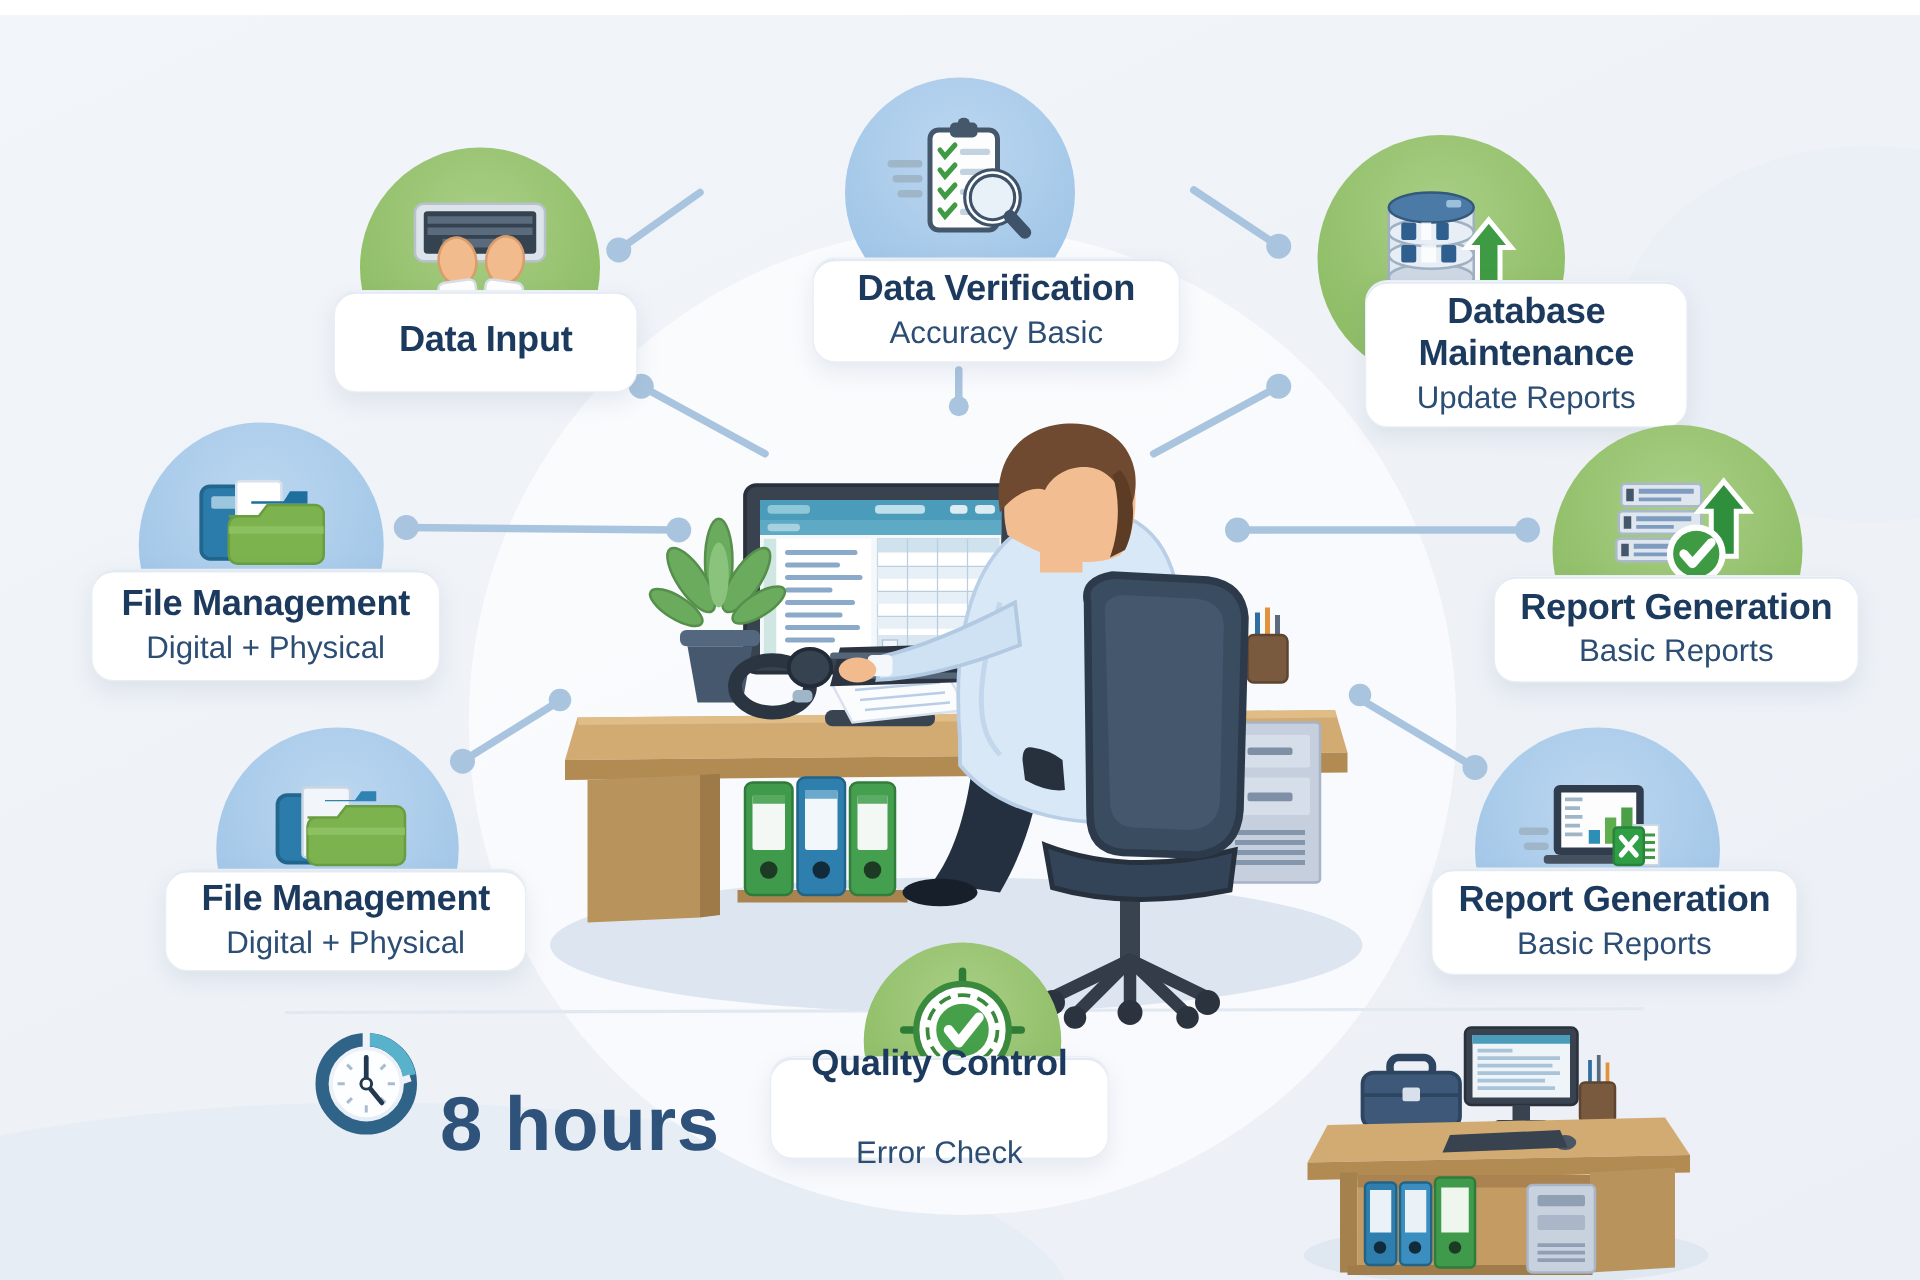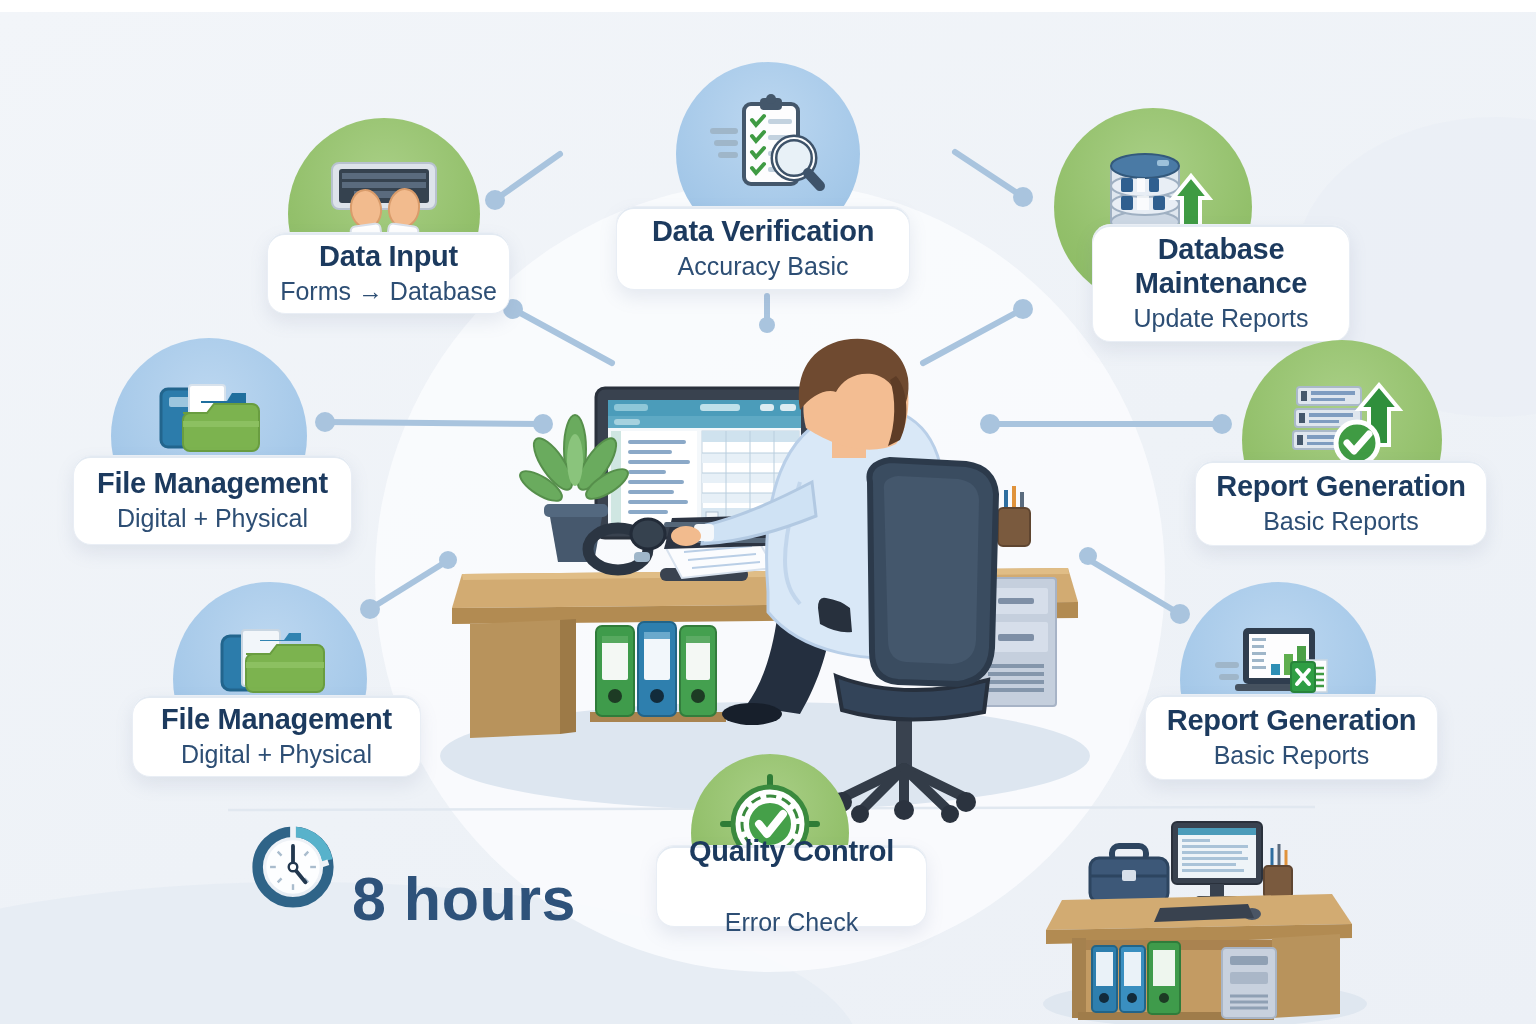--- a/index.html
+++ b/index.html
@@ -314,21 +314,20 @@
       <g>
         <ellipse cx="42" cy="58" rx="15" ry="19" fill="#f2bb8e" stroke="#d99c6b" stroke-width="2" transform="rotate(-8 42 58)"></ellipse>
         <ellipse cx="80" cy="57" rx="15" ry="19" fill="#f2bb8e" stroke="#d99c6b" stroke-width="2" transform="rotate(8 80 57)"></ellipse>
         <rect x="27" y="74" width="30" height="16" rx="5" fill="#ffffff" stroke="#d9dfe8" stroke-width="2" transform="rotate(-8 42 82)"></rect>
         <rect x="64" y="74" width="30" height="16" rx="5" fill="#ffffff" stroke="#d9dfe8" stroke-width="2" transform="rotate(8 79 82)"></rect>
       </g>
     </svg>
   </div>
   <div class="card" style="left:267px;top:220px;width:243px;height:82px;">
     <div class="card-title">Data Input</div>
-    <div class="card-sub">Forms → Database</div>
   </div>
 </div>
 
 <div class="node">
   <div class="dome blue" style="left:676px;top:50px;width:184px;height:184px;">
     <svg width="120" height="104" viewBox="0 0 120 104" style="margin-top:-16px">
       <g fill="#9fb6c9">
             <rect x="2" y="34" width="28" height="6" rx="3"></rect>
             <rect x="6" y="46" width="24" height="6" rx="3"></rect>
             <rect x="10" y="58" width="20" height="6" rx="3"></rect>
@@ -346,21 +345,21 @@
             <rect x="60" y="25" width="24" height="5" rx="2"></rect>
             <rect x="60" y="41" width="24" height="5" rx="2"></rect>
             <rect x="60" y="57" width="24" height="5" rx="2"></rect>
             <rect x="60" y="73" width="24" height="5" rx="2"></rect>
           </g>
       <circle cx="86" cy="64" r="20" fill="#e8f1f7" stroke="#3e536a" stroke-width="7"></circle>
       <circle cx="86" cy="64" r="20" fill="none" stroke="#ffffff" stroke-width="2"></circle>
       <line x1="100" y1="79" x2="112" y2="92" stroke="#3e536a" stroke-width="10" stroke-linecap="round"></line>
     </svg>
   </div>
-  <div class="card" style="left:616px;top:194px;width:294px;height:84px;">
+  <div class="card" style="left:650px;top:194px;width:294px;height:84px;">
     <div class="card-title">Data Verification</div>
     <div class="card-sub">Accuracy Basic</div>
   </div>
 </div>
 
 <div class="node">
   <div class="dome green" style="left:1054px;top:96px;width:198px;height:198px;">
     <svg width="124" height="100" viewBox="0 0 124 100" style="margin-top:-30px">
       <g>
         <rect x="20" y="24" width="68" height="56" fill="#dfe7ef" stroke="#9fb0c2" stroke-width="2"></rect>
@@ -502,21 +501,21 @@
             <rect x="49" y="88" width="6" height="14" rx="3"></rect>
             <rect x="2" y="49" width="14" height="6" rx="3"></rect>
             <rect x="88" y="49" width="14" height="6" rx="3"></rect>
           </g>
       <circle cx="52" cy="52" r="37" fill="#ffffff" stroke="#3a8a3e" stroke-width="5"></circle>
       <circle cx="52" cy="52" r="28" fill="none" stroke="#3a8a3e" stroke-width="3" stroke-dasharray="10 6"></circle>
       <circle cx="52" cy="52" r="23" fill="#45a049" stroke="#ffffff" stroke-width="4"></circle>
       <path d="M41,52 l8,10 l16,-20" fill="none" stroke="#ffffff" stroke-width="8" stroke-linecap="round" stroke-linejoin="round"></path>
     </svg>
   </div>
-  <div class="card" style="left:656px;top:833px;width:271px;height:82px;gap:35px;">
+  <div class="card" style="left:616px;top:833px;width:271px;height:82px;gap:35px;">
     <div class="card-title">Quality Control</div>
     <div class="card-sub">Error Check</div>
   </div>
 </div>
 
 <svg style="position:absolute;left:250px;top:812px;" width="86" height="86" viewBox="0 0 90 90">
   <circle cx="45" cy="45" r="37" fill="none" stroke="#2f6488" stroke-width="11"></circle>
   <path d="M45,8 A37,37 0 0 1 81,38" fill="none" stroke="#58b2cb" stroke-width="11"></path>
   <line x1="45" y1="2" x2="45" y2="15" stroke="#eef2f7" stroke-width="6"></line>
   <line x1="82" y1="40" x2="70" y2="44" stroke="#eef2f7" stroke-width="6"></line>

